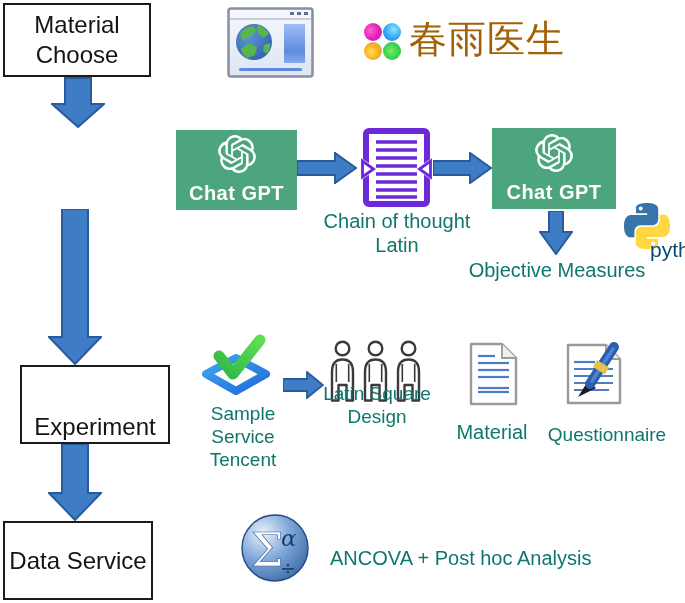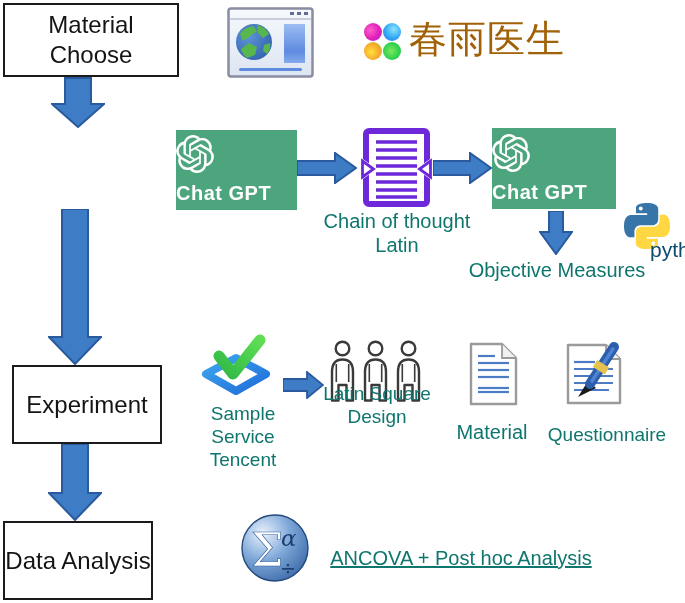--- a/index.html
+++ b/index.html
@@ -4,60 +4,60 @@
 <style>
   html,body{margin:0;padding:0;background:#fff;}
   #canvas{position:relative;width:685px;height:603px;background:#fff;overflow:hidden;
           font-family:"Liberation Sans","DejaVu Sans",sans-serif;color:#141414;}
   .abs{position:absolute;}
   .flow-box{position:absolute;border:2px solid #1b1b1b;background:#fff;display:flex;
             align-items:center;justify-content:center;text-align:center;
             font-size:24px;line-height:1.25;color:#141414;box-sizing:border-box;}
   .caption{position:absolute;text-align:center;font-size:19px;line-height:1.22;color:#0f766e;}
   .gpt-box{position:absolute;background:#4DA57E;display:flex;flex-direction:column;
-           align-items:flex-start;justify-content:center;gap:9px;}
+           align-items:center;justify-content:center;gap:9px;}
   .gpt-label{color:#fff;font-weight:bold;font-size:20px;letter-spacing:.5px;}
   .petals{position:absolute;display:grid;grid-template-columns:18px 18px;
           grid-template-rows:18px 18px;gap:1px;}
   .petal{width:18px;height:18px;border-radius:50%;}
   .petal.tl{background:radial-gradient(circle at 35% 40%,#ff5fd0,#e01fb6 55%,#a92fe0);}
   .petal.tr{background:radial-gradient(circle at 60% 35%,#8fe2ff,#2fa9f2 55%,#3f5ef0);}
   .petal.bl{background:radial-gradient(circle at 40% 55%,#ffe23f,#f7a92a 55%,#8fcf3f);}
   .petal.br{background:radial-gradient(circle at 45% 50%,#7fe85f,#2fd14f 60%,#27b93f);}
   .chunyu-text{position:absolute;font-size:38px;color:#a16207;letter-spacing:1px;white-space:nowrap;}
   .python-word{position:absolute;font-size:21px;color:#0c4a6e;margin-left:43px;}
 </style>
 </head>
 <body>
 
 <div id="canvas">
 
-  <div class="flow-box" style="left:3px;top:3px;width:176px;height:74px;">
+  <div class="flow-box" style="left:3px;top:3px;width:148px;height:74px;">
     <span>Material Choose</span>
   </div>
 
   <svg class="abs" style="left:51px;top:77px;" width="54" height="51" viewBox="0 0 54 51">
     <path d="M14,1 H40 V27 H53 L27,50 L1,27 H14 Z" fill="#3E7CC6" stroke="#2A5A9E" stroke-width="2"></path>
   </svg>
 
 
   <svg class="abs" style="left:48px;top:209px;" width="54" height="156" viewBox="0 0 54 156">
     <path d="M14,0 H40 V128 H53 L27,155 L1,128 H14 Z" fill="#3E7CC6" stroke="#2A5A9E" stroke-width="2"></path>
   </svg>
 
-  <div class="flow-box" style="left:12px;top:365px;width:150px;height:79px;">
+  <div class="flow-box" style="left:20px;top:365px;width:150px;height:79px;align-items:flex-end;">
     <span>Experiment</span>
   </div>
 
   <svg class="abs" style="left:48px;top:444px;" width="54" height="77" viewBox="0 0 54 77">
     <path d="M14,0 H40 V49 H53 L27,76 L1,49 H14 Z" fill="#3E7CC6" stroke="#2A5A9E" stroke-width="2"></path>
   </svg>
 
   <div class="flow-box" style="left:3px;top:521px;width:150px;height:79px;">
-    <span>Data Analysis</span>
+    <span>Data Service</span>
   </div>
 
   <svg class="abs" style="left:227px;top:7px;" width="87" height="71" viewBox="0 0 87 71">
     <defs>
       <linearGradient id="bwin" x1="0" y1="0" x2="0" y2="1">
         <stop offset="0" stop-color="#F6F9FD"></stop>
           <stop offset="1" stop-color="#DDE5F2"></stop>
       </linearGradient>
       <linearGradient id="brect" x1="0" y1="0" x2="0" y2="1">
         <stop offset="0" stop-color="#9DBDF2"></stop>
@@ -235,15 +235,15 @@
         <stop offset="0" stop-color="#EAF2FB"></stop>
           <stop offset="0.45" stop-color="#7FA8D9"></stop>
           <stop offset="1" stop-color="#2F5E9E"></stop>
       </radialGradient>
     </defs>
     <circle cx="35" cy="35" r="33" fill="url(#spss)" stroke="#24497C" stroke-width="1.4"></circle>
     <text x="11" y="53" font-size="46" fill="#fff" stroke="#2F5E9E" stroke-width="0.6" font-family="'DejaVu Serif',serif">Σ</text>
     <text x="41" y="33" font-size="23" fill="#1E3F73" font-style="italic" font-family="'DejaVu Serif',serif">α</text>
     <text x="40" y="62" font-size="19" fill="#1E3F73" font-family="'DejaVu Sans',sans-serif">÷</text>
   </svg>
-  <div class="caption" style="left:321px;top:546px;width:280px;font-size:20px;text-align:center;white-space:nowrap;text-decoration:underline;">ANCOVA + Post hoc Analysis</div>
+  <div class="caption" style="left:330px;top:546px;width:280px;font-size:20px;text-align:left;white-space:nowrap;">ANCOVA + Post hoc Analysis</div>
 
 </div>
 
 </body></html>

